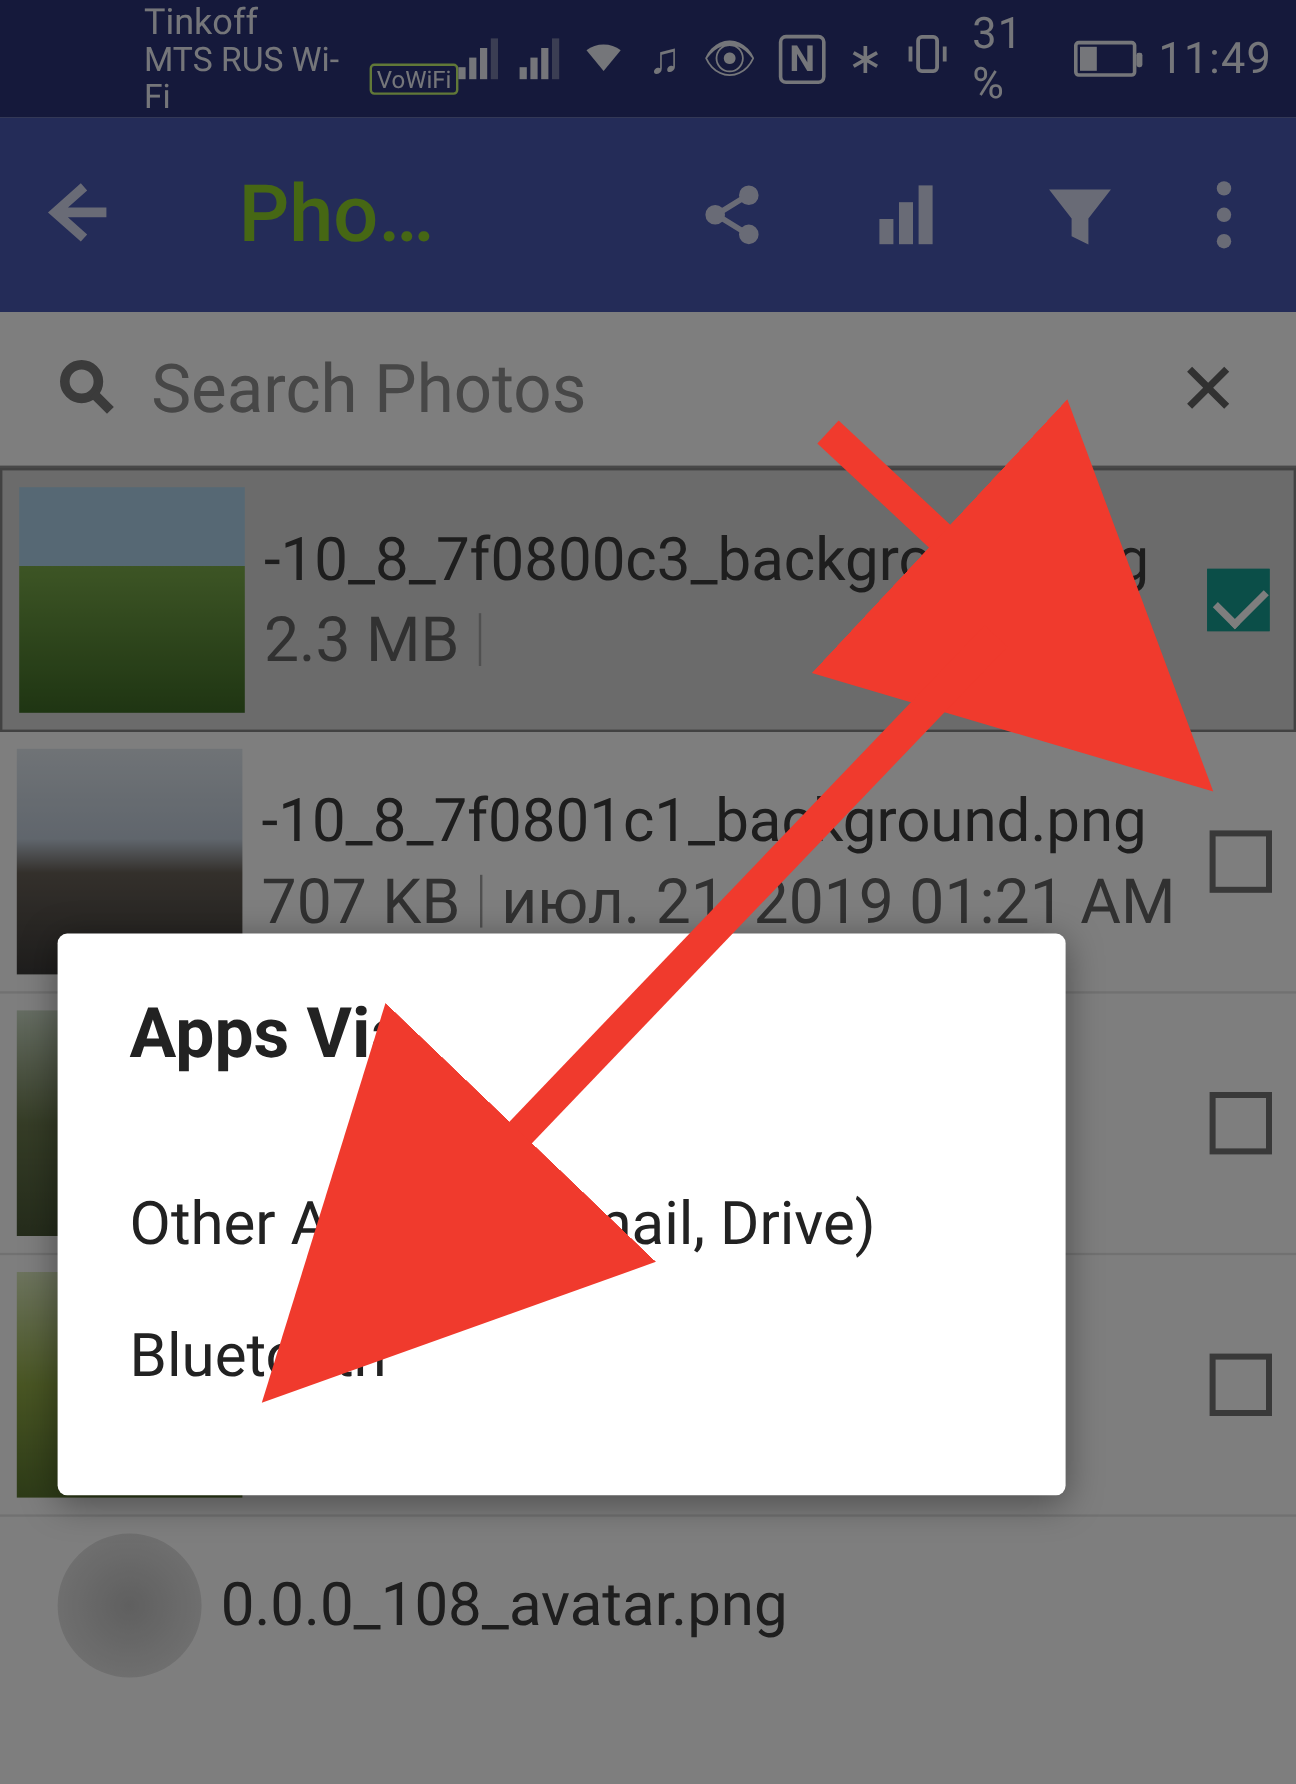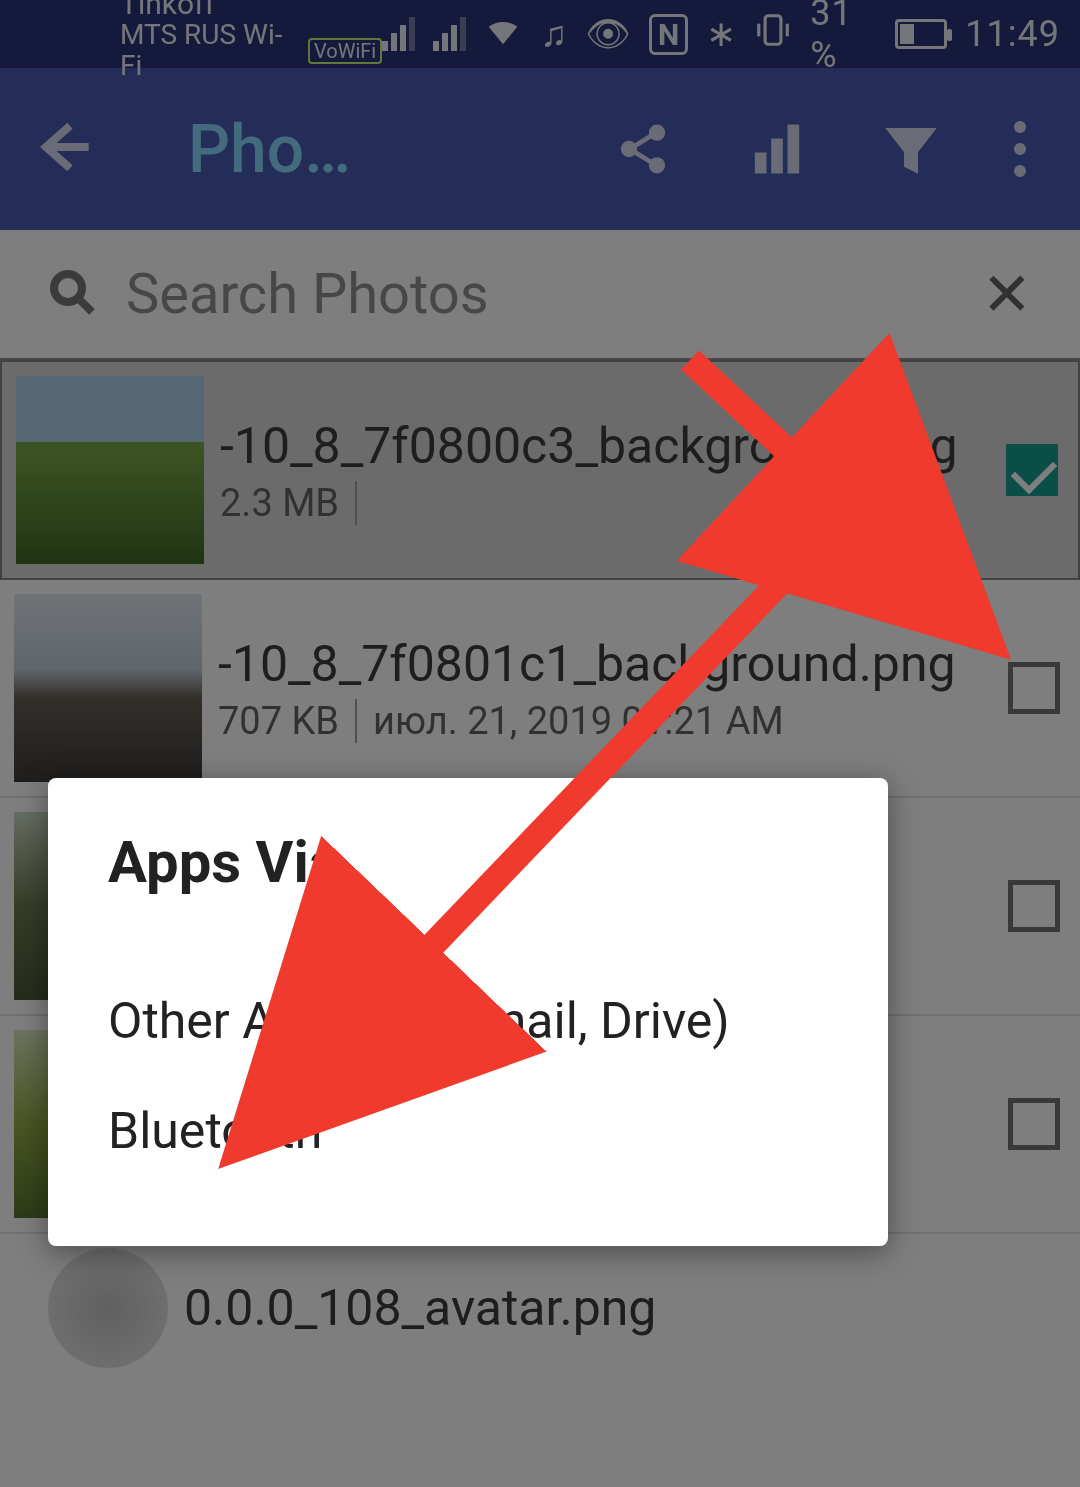--- a/index.html
+++ b/index.html
@@ -1,21 +1,21 @@
 <!DOCTYPE html>
 <html><head>
 <meta charset="utf-8">
 <style>
   * { box-sizing: border-box; margin: 0; padding: 0; }
   html, body { width: 1080px; height: 1487px; font-family: Roboto, Arial, sans-serif; overflow: hidden; background: #fff; }
   .root { position: relative; width: 1080px; height: 1487px; }
 
   
   .status-bar {
-    height: 68px;
+    height: 98px;
     background: #17206a;
     color: #eceef6;
     display: flex; align-items: center;
     padding: 0 20px;
     font-size: 30px;
   }
   .status-left { margin-left: 100px; line-height: 1.1; }
   .status-left .l1 { font-size: 30px; }
   .status-left .l2 { font-size: 28px; display: flex; align-items: center; gap: 12px; }
   .vowifi { border: 2px solid #bef264; border-radius: 4px; font-size: 20px; padding: 0 4px; }
@@ -27,24 +27,24 @@
   .sig span:nth-child(3){height:26px;} .sig span:nth-child(4){height:34px; opacity:.4;}
   .wifi-ic svg, .vib-ic svg { width: 38px; height: 38px; fill: #eceef6; }
   .batt { display: inline-block; width: 62px; height: 30px; border: 3px solid #eceef6; border-radius: 4px; position: relative; }
   .batt::after { content:""; position:absolute; right:-8px; top:7px; width:5px; height:12px; background:#eceef6; border-radius:2px; }
   .batt i { position:absolute; left:2px; top:2px; bottom:2px; width:30%; background:#eceef6; }
 
   
   .app-bar {
     height: 162px;
     background: #3949ab;
-    color: #7dd3fc;
+    color: #84cc16;
     display: flex; align-items: center;
     padding: 0 30px;
-    gap: 24px;
+    gap: 35px;
   }
   .app-bar .back svg { width: 64px; height: 64px; stroke: #d0d5ee; fill: none; stroke-width: 6; }
   .app-bar .title { font-size: 66px; font-weight: 500; margin-left: 70px; flex: 0 0 auto; }
   .app-bar .spacer { flex: 1; }
   .app-bar .aicon { width: 110px; display:flex; justify-content:center; }
   .app-bar .aicon svg { width: 56px; height: 56px; fill: #d0d5ee; stroke: #d0d5ee; }
   .app-bar .dots { display:flex; flex-direction:column; gap:10px; align-items:center; width:60px; }
   .app-bar .dots span { width:12px; height:12px; border-radius:50%; background:#d0d5ee; }
 
   
@@ -59,21 +59,21 @@
   .search-row .ph { font-size: 56px; margin-left: 30px; flex:1; }
   .search-row .clr { font-size: 60px; color:#555; }
 
   
   .list { position: relative; }
   .row { display: flex; align-items: center; padding: 14px 20px 14px 14px; border-bottom: 2px solid #e3e3e3; }
   .row.selected { background: #d4d4d4; border: 2px solid #7a7a7a; }
   .thumb { width: 188px; height: 188px; flex-shrink: 0; }
   .row .info { flex: 1; padding-left: 16px; min-width: 0; }
   .row .fname { font-size: 50px; color: #2a2a2a; line-height: 1.25; word-break: break-all; }
-  .row .meta { font-size: 38px; color: #555; margin-top: 4px; display:flex; align-items:center; gap:16px; }
+  .row .meta { font-size: 52px; color: #555; margin-top: 4px; display:flex; align-items:center; gap:16px; }
   .row .meta .sep { width:2px; height:44px; background:#999; }
   .row .chk { width: 52px; height: 52px; border: 5px solid #666; margin-left: 10px; flex-shrink:0; }
   .row .chk.on { background:#009688; border-color:#009688; position:relative; }
   .row .chk.on::after { content:""; position:absolute; left:10px; top:2px; width:20px; height:34px; border-right:6px solid #fff; border-bottom:6px solid #fff; transform: rotate(45deg); }
 
   
   .th1 { background: linear-gradient(to bottom, #a7cfe9 0%, #a7cfe9 35%, #6fa43a 35%, #2d5e12 100%); }
   .th2 { background: linear-gradient(to bottom, #dfe7ee 0%, #bcc9d8 40%, #5a5248 55%, #2c2a28 100%); }
   .th3 { background: linear-gradient(to bottom, #c9d9c2 0%, #5f6f3e 50%, #3a4a25 100%); }
   .th4 { background: linear-gradient(to bottom, #d9e8b8 0%, #8aa637 50%, #4d6b1d 100%); }

